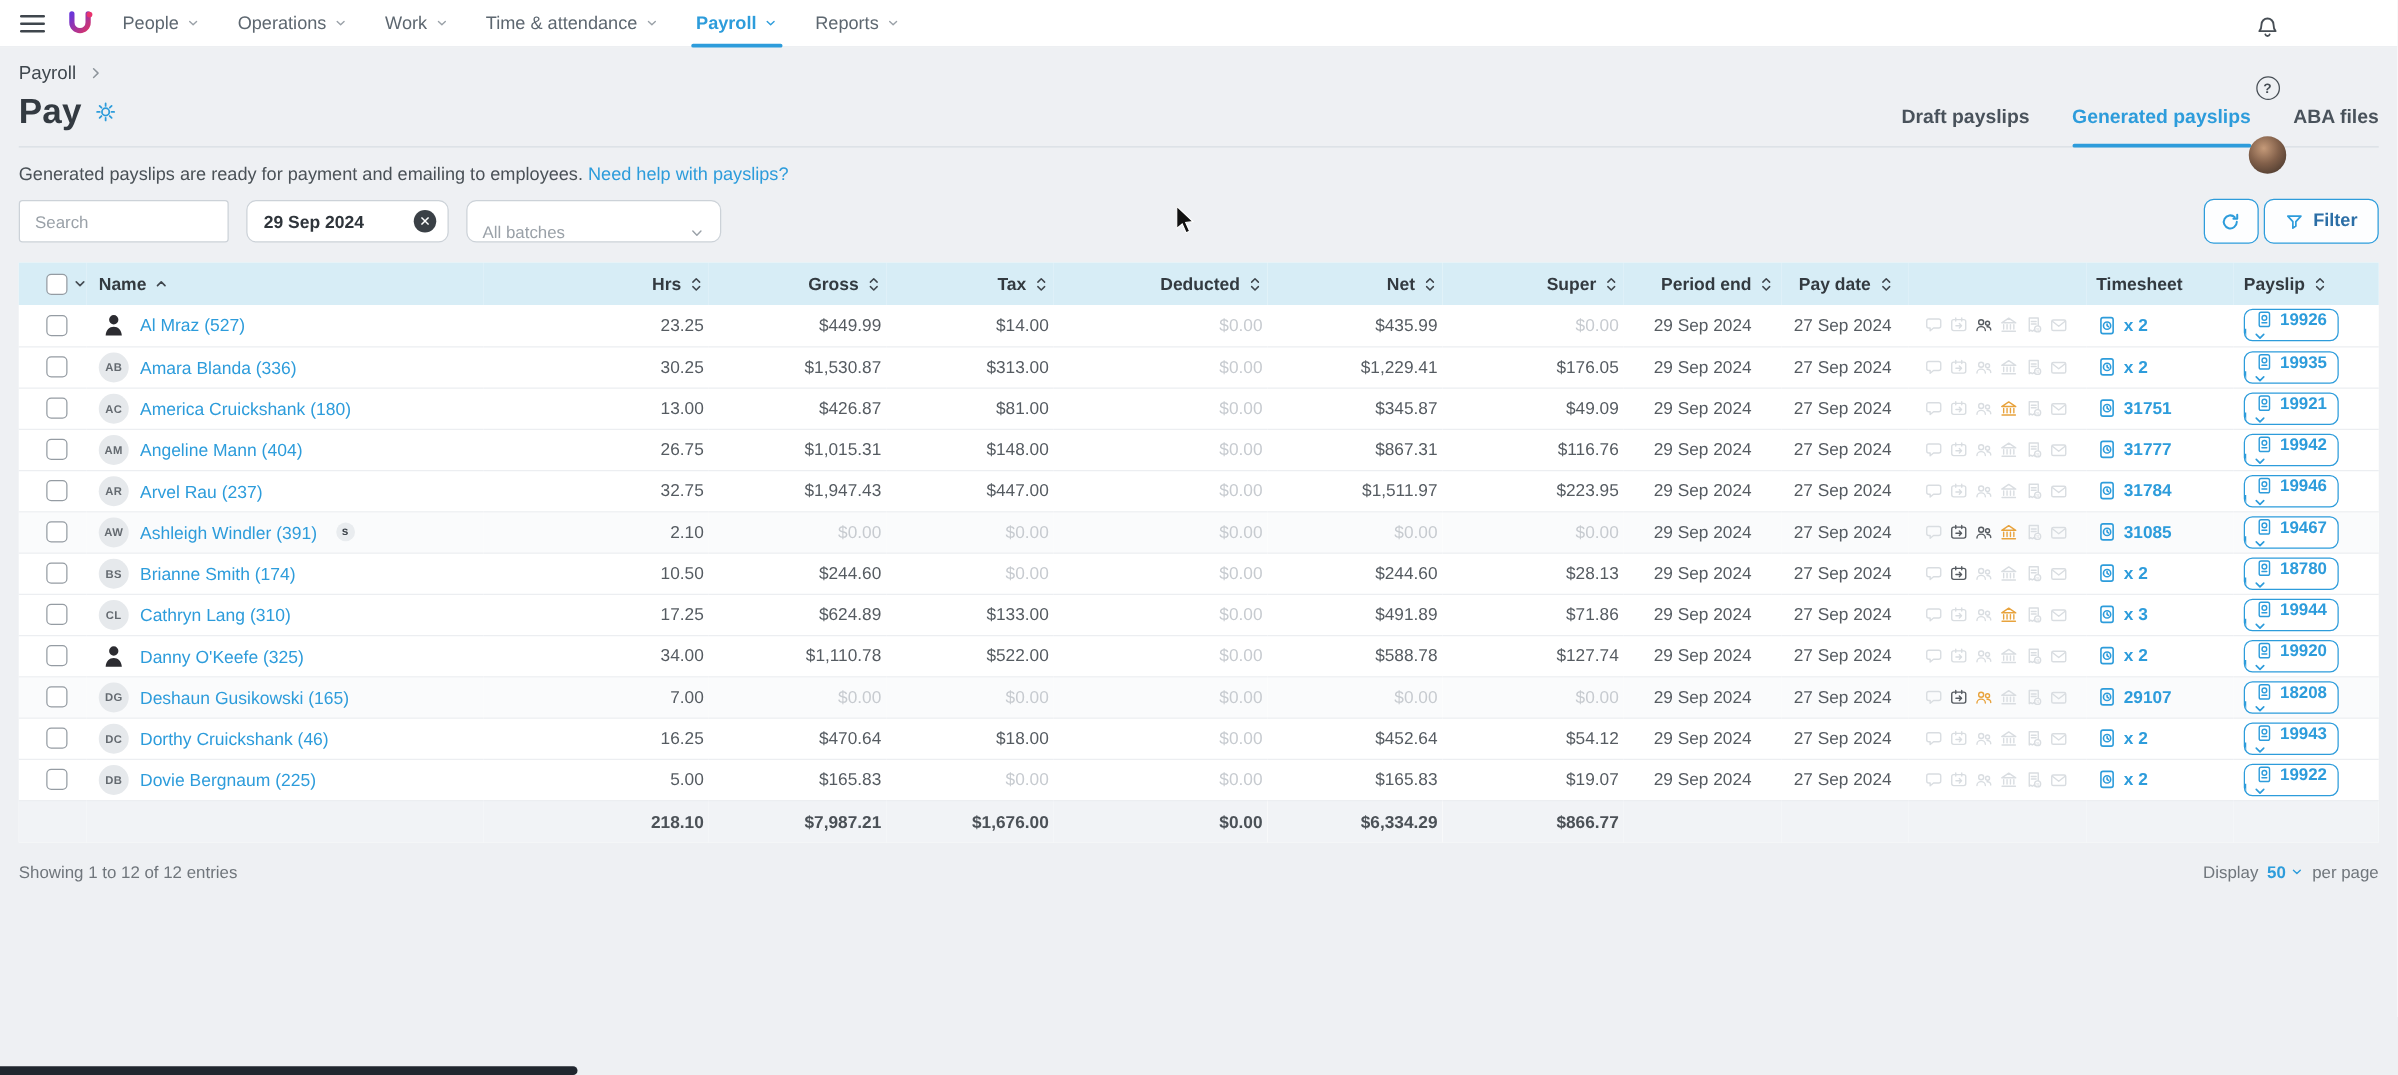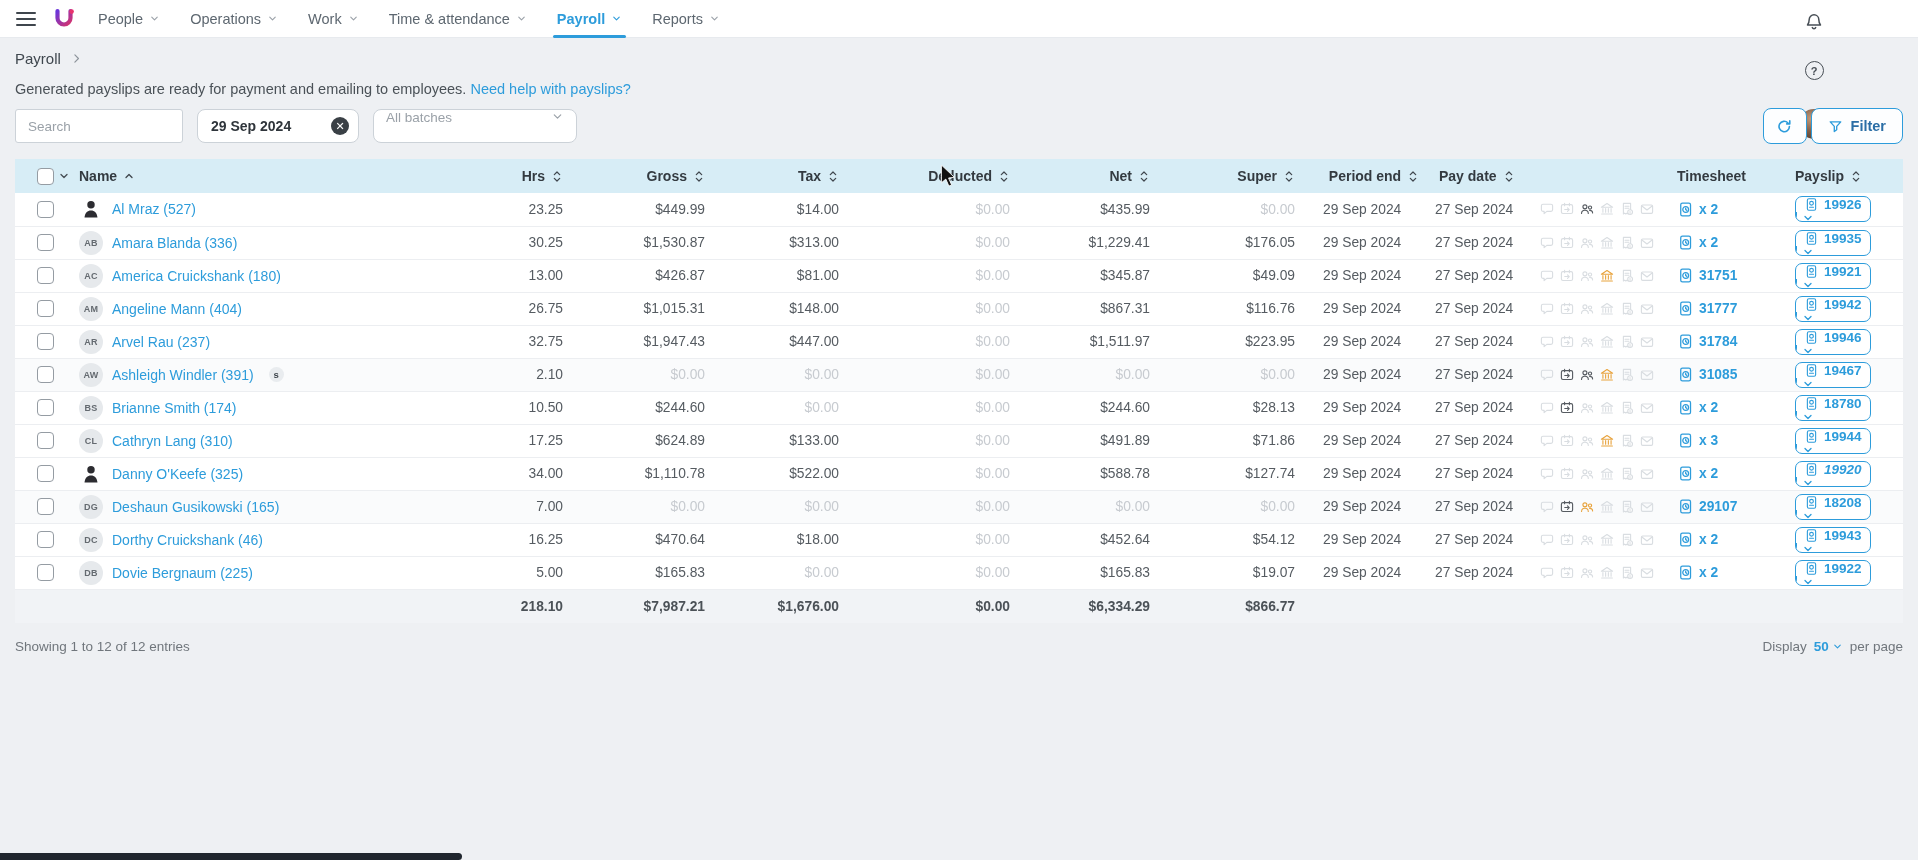--- a/index.html
+++ b/index.html
@@ -47,21 +47,21 @@
   .filters { display:flex; align-items:center; gap:14px; margin-bottom:15px; }
   .f-search { width:168px; height:34px; border:1px solid #ccd2d8; border-radius:3px; background:#fff; padding:0 12px;
     font-size:13.5px; color:#3c434a; outline:none; font-family:inherit;}
   .f-search::placeholder { color:#9aa1a8; }
   .f-date { width:162px; height:34px; border:1px solid #ccd2d8; border-radius:8px; background:#fff;
     display:flex; align-items:center; justify-content:space-between; padding:0 9px 0 13px; cursor:pointer;}
   .f-date .val { font-size:14px; font-weight:700; color:#2f353b; }
   .clear-x { width:18px; height:18px; border-radius:50%; background:#3a4046; color:#fff;
     display:flex; align-items:center; justify-content:center; font-size:11px; cursor:pointer;}
   .f-select { width:204px; height:34px; border:1px solid #ccd2d8; border-radius:8px; background:#fff;
-    display:flex; align-items:flex-start; justify-content:space-between; padding:0 12px; cursor:pointer;
+    display:flex; align-items:flex-end; justify-content:space-between; padding:0 12px; cursor:pointer;
     font-size:13.5px; color:#9aa1a8;}
   .filters-right { margin-left:auto; display:flex; align-items:center; gap:4px; }
   .btn-refresh { width:44px; height:36px; border:1px solid #2d9cdb; border-radius:8px; background:#fdfeff;
     display:flex; align-items:center; justify-content:center; cursor:pointer;}
   .btn-filter { height:36px; border:1px solid #2d9cdb; border-radius:8px; background:#fdfeff;
     display:flex; align-items:center; gap:8px; padding:0 16px; cursor:pointer;
     font-size:14.5px; font-weight:700; color:#2b6ea6;}
   
   table { width:1888px; border-collapse:collapse; table-layout:fixed; background:#fff; }
   thead th { background:#d7edf6; height:34px; font-size:14px; font-weight:700; color:#333a40; padding:0 4px; }
@@ -175,20 +175,34 @@
 </div>
 
 <div class="page">
   <div class="crumbs">
     <a>Payroll</a>
     <svg width="13" height="13" viewBox="0 0 20 20" fill="none" stroke="#8d949b" stroke-width="1.8" stroke-linecap="round" stroke-linejoin="round">
         <path d="M7.5 4.5L13 10l-5.5 5.5"></path>
       </svg>
   </div>
 
+  <div class="page-head">
+    <div class="title-wrap">
+      <h1>Pay</h1>
+      <svg width="17" height="17" viewBox="0 0 18 18" fill="none" stroke="#2d9cdb" stroke-width="1.5" stroke-linecap="round" style="cursor:pointer">
+        <circle cx="9" cy="9" r="3.1"></circle>
+        <path d="M14 9h2.2M12.54 12.54l1.55 1.55M9 14v2.2M5.46 12.54l-1.55 1.55M4 9H1.8M5.46 5.46L3.91 3.91M9 4V1.8M12.54 5.46l1.55-1.55"></path>
+      </svg>
+    </div>
+    <div class="tabs" id="tabs">
+        <div class="tab">Draft payslips</div>
+        <div class="tab active">Generated payslips</div>
+        <div class="tab">ABA files</div>
+      </div>
+  </div>
 
   <div class="desc">
     <span>Generated payslips are ready for payment and emailing to employees.</span>
     <a>Need help with payslips?</a>
   </div>
 
   <div class="filters">
     <input class="f-search" placeholder="Search" style="">
     <div class="f-date">
       <span class="val">29 Sep 2024</span>
@@ -1019,21 +1033,21 @@
           <td>
             <span class="ts">
               <svg width="17" height="17" viewBox="0 0 20 20" fill="none" stroke="#2d9cdb" stroke-width="1.5" stroke-linecap="round" stroke-linejoin="round" style="color:#2d9cdb;flex:none">
                 <rect x="4.4" y="2.5" width="11.5" height="15" rx="2"></rect>
                 <circle cx="10.2" cy="10" r="3.4"></circle>
                 <path d="M10.2 8.4V10l1.2 1"></path>
               </svg>
               <span>x 2</span>
             </span>
           </td>
-          <td style="padding-left: 8px; font-style: italic;"><div class="pill">
+          <td style="padding-left: 8px;"><div class="pill">
               <div class="num">
                 <svg width="15" height="15" viewBox="0 0 20 20" fill="none" stroke="#2d9cdb" stroke-width="1.5" stroke-linecap="round" stroke-linejoin="round" style="color:#2d9cdb;flex:none">
                   <rect x="4.5" y="2.4" width="11" height="15.2" rx="2"></rect>
                   <circle cx="10" cy="8.4" r="2.5"></circle>
                   <path d="M7.4 13.6h5.2"></path>
                 </svg>
                 <span>19920</span>
               </div>
               <div class="dd">
                 <svg width="12" height="12" viewBox="0 0 20 20" fill="none" stroke="#2d9cdb" stroke-width="2.2" stroke-linecap="round" stroke-linejoin="round" style="color:#2d9cdb;flex:none">

